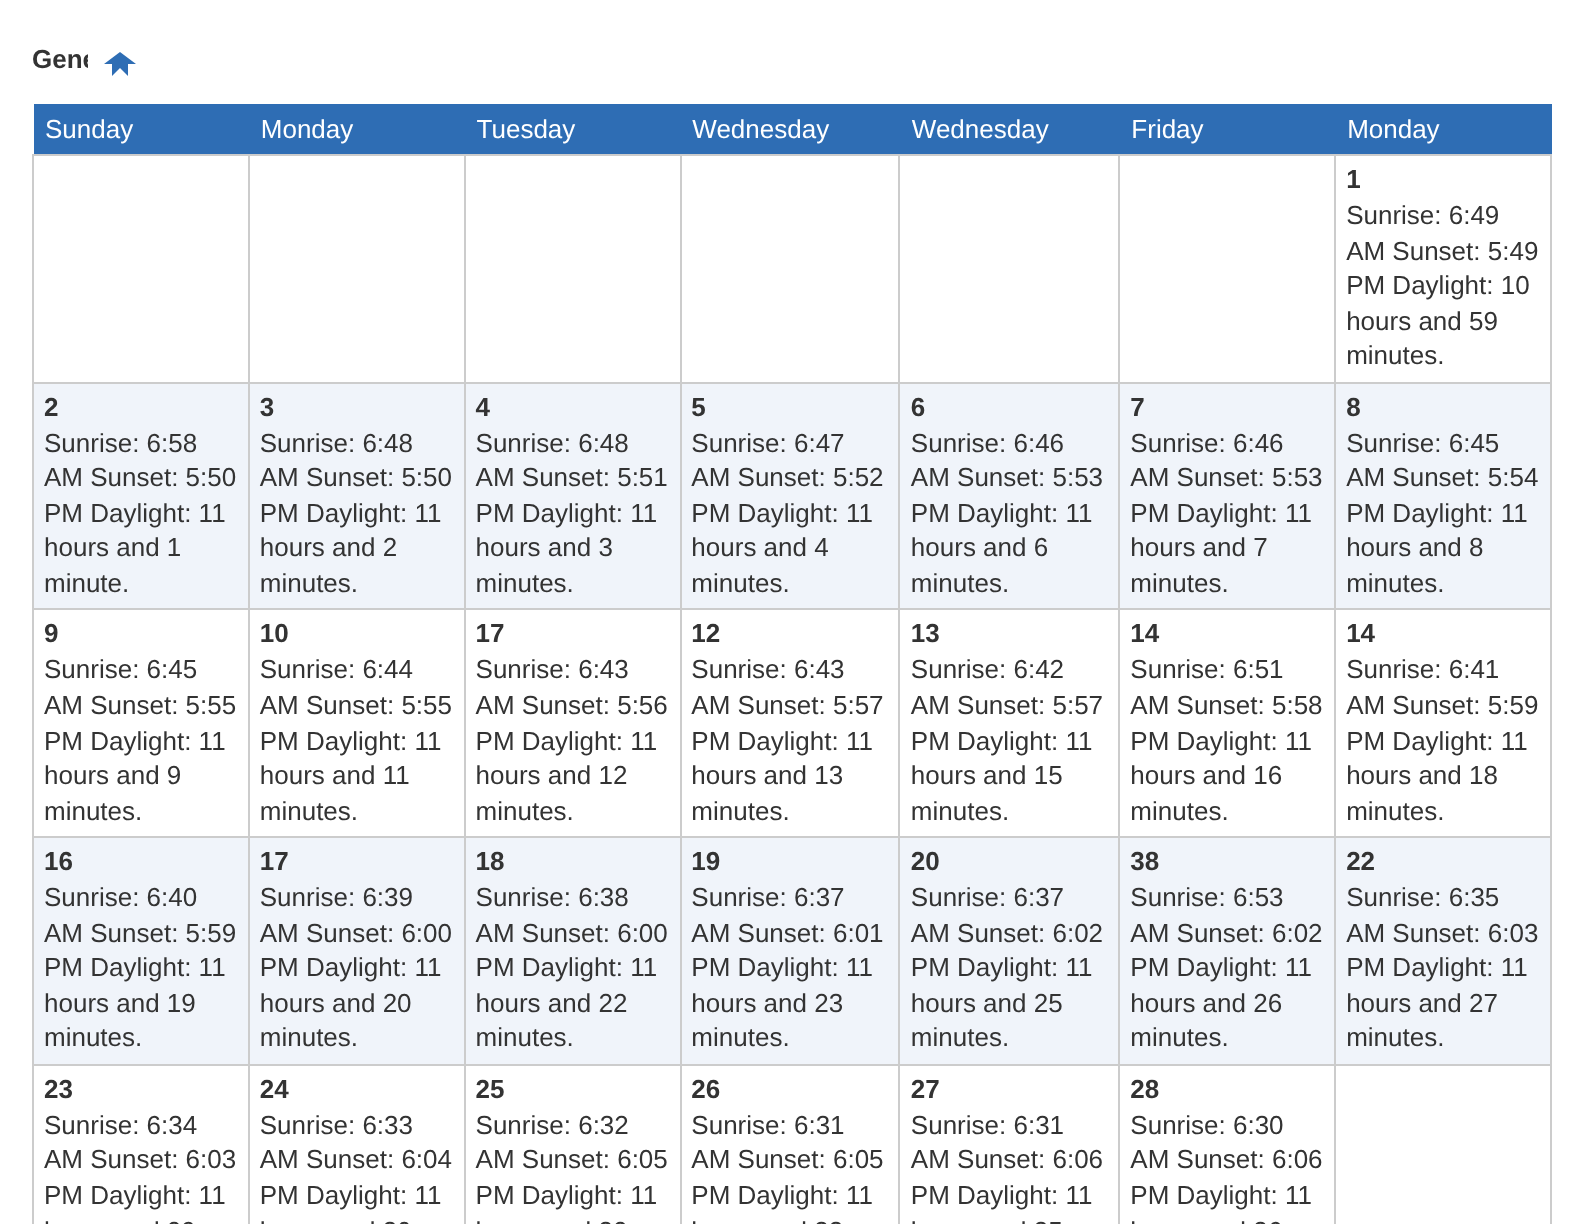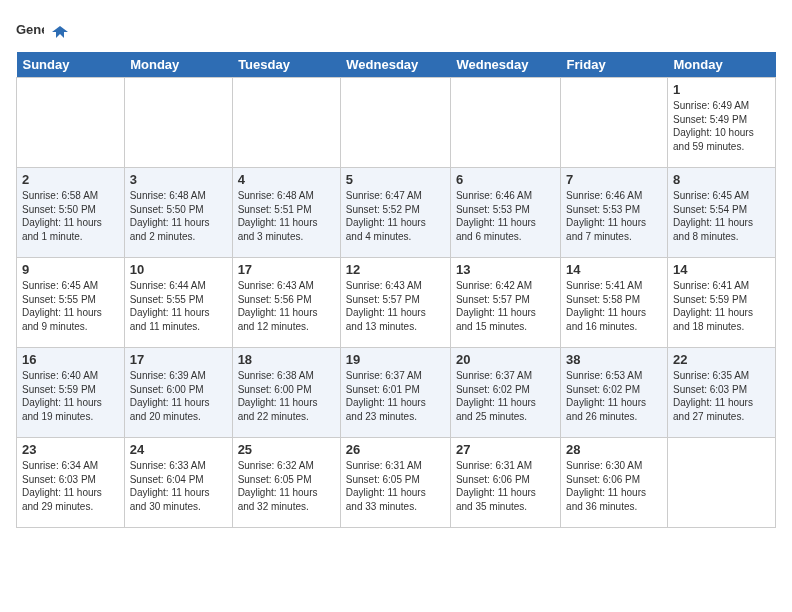--- a/index.html
+++ b/index.html
@@ -41,39 +41,39 @@
       width: 100%;
       border-collapse: collapse;
       font-size: 11px;
     }
     .day-header {
       background-color: #2e6db4;
       color: #fff;
       text-align: left;
       padding: 5px 6px;
       font-size: 13px;
-      font-weight: bold;
+      font-weight: normal;
     }
     td {
       border: 1px solid #ccc;
       vertical-align: top;
       padding: 4px 5px;
       width: 113px;
       min-height: 80px;
       height: 90px;
       color: #333;
     }
     .date-num {
       font-size: 13px;
       font-weight: bold;
       display: block;
       margin-bottom: 2px;
     }
     .cell-text {
-      font-size: 10px;
+      font-size: 13px;
       line-height: 1.35;
       color: #333;
     }
     .empty-cell {
       background: #f9f9f9;
     }
     tr:nth-child(odd) td {
       background-color: #ffffff;
     }
     tr:nth-child(even) td {
@@ -204,21 +204,21 @@
 Daylight: 11 hours and 13 minutes.</div>
         </td>
         <td>
           <span class="date-num">13</span>
           <div class="cell-text">Sunrise: 6:42 AM
 Sunset: 5:57 PM
 Daylight: 11 hours and 15 minutes.</div>
         </td>
         <td>
           <span class="date-num">14</span>
-          <div class="cell-text">Sunrise: 5:41 AM
+          <div class="cell-text">Sunrise: 6:51 AM
 Sunset: 5:58 PM
 Daylight: 11 hours and 16 minutes.</div>
         </td>
         <td>
           <span class="date-num">14</span>
           <div class="cell-text">Sunrise: 6:41 AM
 Sunset: 5:59 PM
 Daylight: 11 hours and 18 minutes.</div>
         </td>
       </tr>

